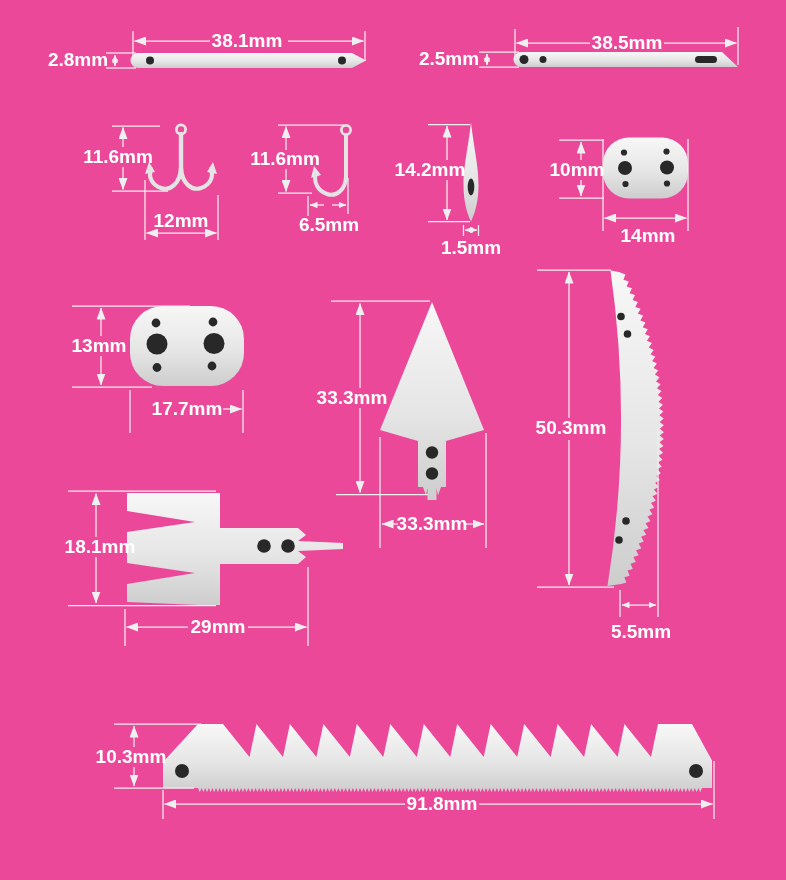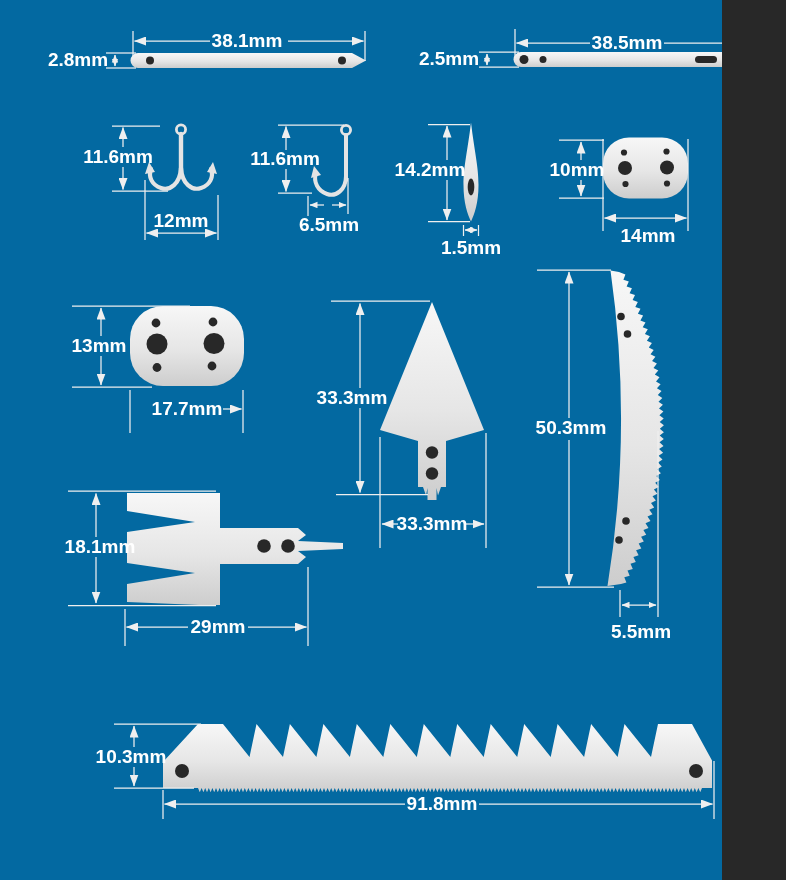--- a/index.html
+++ b/index.html
@@ -1,16 +1,16 @@
 <!DOCTYPE html>
 <html><head>
 <meta charset="utf-8">
 <style>
   html,body{margin:0;padding:0;background:#282828;}
-  .stage{position:relative;width:722px;height:880px;background:#0369a1;overflow:hidden;
+  .stage{position:relative;width:786px;height:880px;background:#ec4899;overflow:hidden;
          font-family:"Liberation Sans",sans-serif;}
   svg{display:block;}
   .cl{stroke:#efefef;stroke-width:1.25;fill:none;}
   .dim-label{fill:#ffffff;font-family:"Liberation Sans",sans-serif;font-size:19px;
              font-weight:600;text-anchor:middle;}
   .metal{fill:url(#metalGrad);}
   .hole{fill:#282828;}
   .wire{stroke:#e4e4e4;fill:none;stroke-linecap:round;}
 </style>
 </head>

